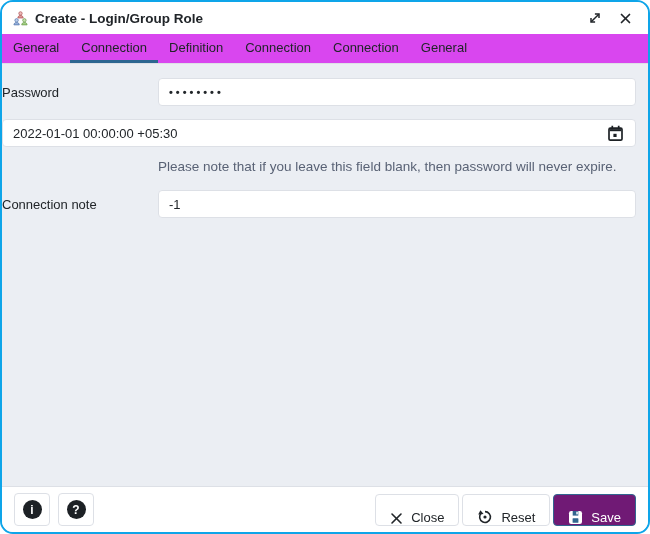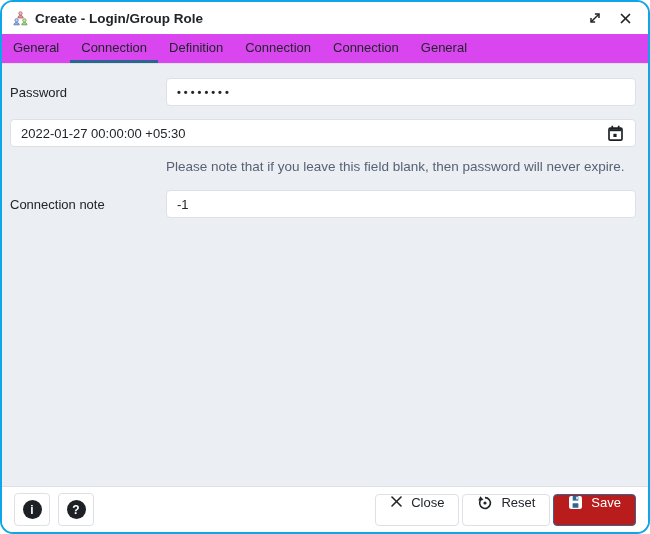--- a/index.html
+++ b/index.html
@@ -47,21 +47,21 @@
     font-size: 13px;
     color: #212529;
     border-bottom: 3px solid transparent;
     cursor: pointer;
     white-space: nowrap;
   }
   .tab.active { border-bottom-color: #2c6690; }
   
   .body {
     flex: 1 1 auto;
-    padding: 14px 12px 0 8px;
+    padding: 14px 12px 0 0;
     overflow: hidden;
   }
   .form-row { display: flex; align-items: center; margin-bottom: 13px; }
   .form-label {
     flex: 0 0 156px;
     font-size: 13px;
     color: #212529;
     padding-right: 10px;
   }
   .form-control { flex: 1 1 auto; }
@@ -113,34 +113,34 @@
   .circle-glyph {
     width: 19px; height: 19px; border-radius: 50%;
     background: #1d2125; color: #fff;
     font-size: 12px; font-weight: bold;
     display: flex; align-items: center; justify-content: center;
     line-height: 1;
   }
   .footer .spacer { flex: 1; }
   .btn {
     height: 32px;
-    display: flex; align-items: flex-start;
+    display: flex; align-items: flex-end;
     gap: 8px;
     padding: 0 14px;
     border-radius: 4px;
     font-size: 13px;
     font-family: inherit;
     cursor: pointer;
     background: #fff;
     border: 1px solid #dde0e6;
     color: #212529;
   }
   .btn + .btn { margin-left: 3px; }
   .btn.primary {
-    background: #b91c1c;
+    background: #701a75;
     border-color: #326690;
     color: #fff;
   }
   svg { display: block; }
 </style>
 </head>
 <body>
 
 <div class="dialog">
 
@@ -188,21 +188,21 @@
       <div class="form-control">
         <div class="input-box">
           <span class="password-dots">••••••••</span>
         </div>
       </div>
     </div>
 
     <div class="form-row">
       <div class="form-control">
         <div class="input-box input-with-icon">
-          <span>2022-01-27 00:00:00 +05:30</span>
+          <span>2022-01-01 00:00:00 +05:30</span>
           <button class="cal-btn">
             <svg width="19" height="19" viewBox="0 0 19 19">
               <rect x="3" y="4.2" width="13" height="12" rx="1.3" fill="none" stroke="#1d2125" stroke-width="1.7"></rect>
               <line x1="6.3" y1="1.8" x2="6.3" y2="5.3" stroke="#1d2125" stroke-width="1.7"></line>
               <line x1="12.7" y1="1.8" x2="12.7" y2="5.3" stroke="#1d2125" stroke-width="1.7"></line>
               <rect x="3.8" y="5.1" width="11.4" height="2.1" fill="#1d2125"></rect>
               <rect x="7.4" y="9.8" width="3.2" height="3.2" fill="#1d2125"></rect>
             </svg>
           </button>
         </div>

